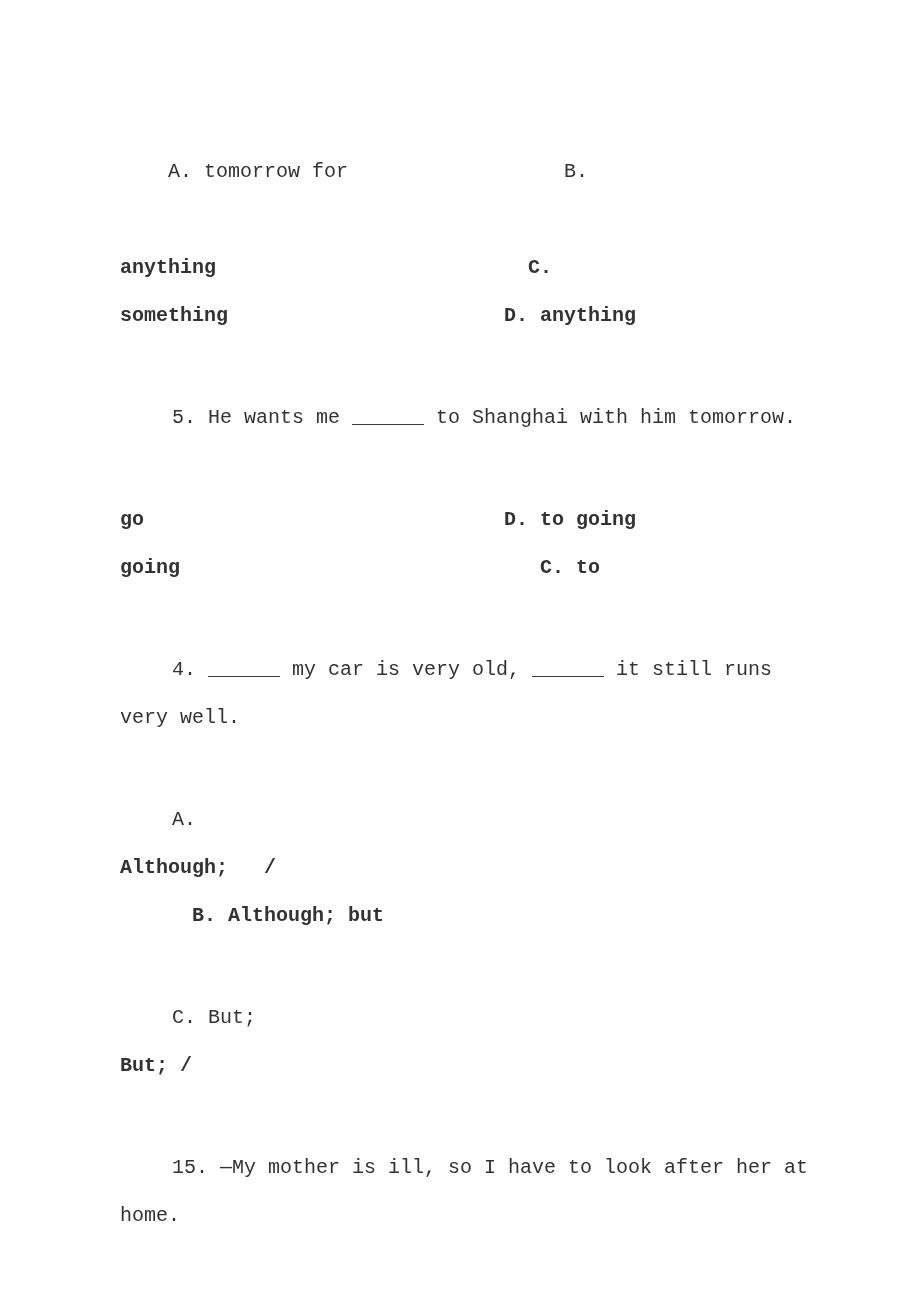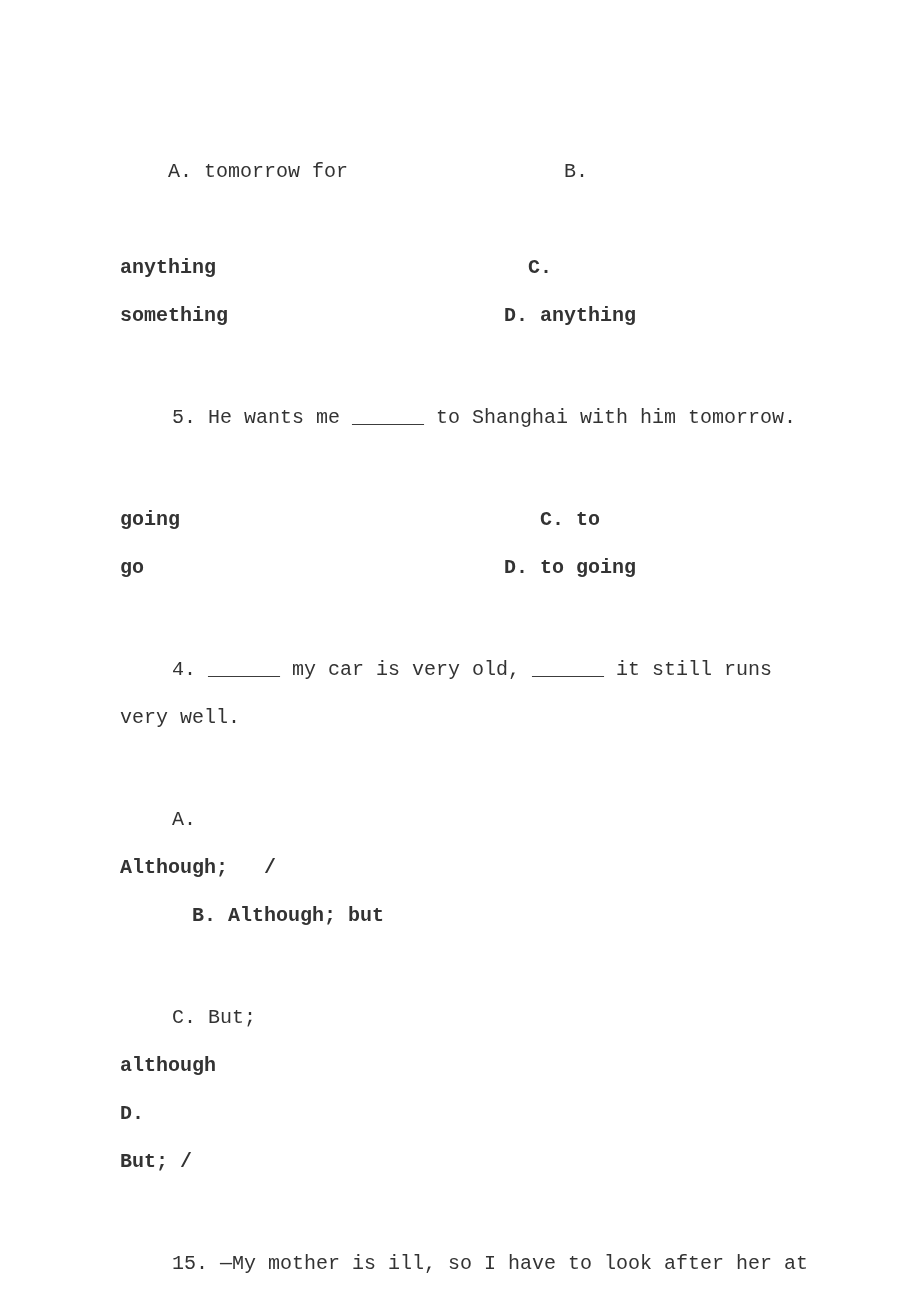--- a/index.html
+++ b/index.html
@@ -40,35 +40,34 @@
   </div>
   <div class="line noindent">anything                          C.</div>
   <div class="line noindent">something                       D. anything</div>
 </div>
 
 <div class="block">
   <div class="line indent">5. He wants me ______ to Shanghai with him tomorrow.</div>
 </div>
 
 <div class="block">
+  <div class="line noindent">go                              D. to going</div>
   <div class="line noindent">going                              C. to</div>
-  <div class="line noindent">go                              D. to going</div>
 </div>
 
 <div class="block">
   <div class="line indent">4. ______ my car is very old, ______ it still runs very well.</div>
 </div>
 
 <div class="block">
   <div class="line indent">A.</div>
   <div class="line noindent">Although;   /                                                              </div>
   <div class="line noindent">      B. Although; but</div>
 </div>
 
 <div class="block">
   <div class="line indent">C. But;</div>
-  <div class="line noindent">although                                                    D.</div>
   <div class="line noindent">But; /</div>
 </div>
 
 <div class="block">
   <div class="line indent">15. —My mother is ill, so I have to look after her at home.</div>
 </div>
 
 </body></html>

